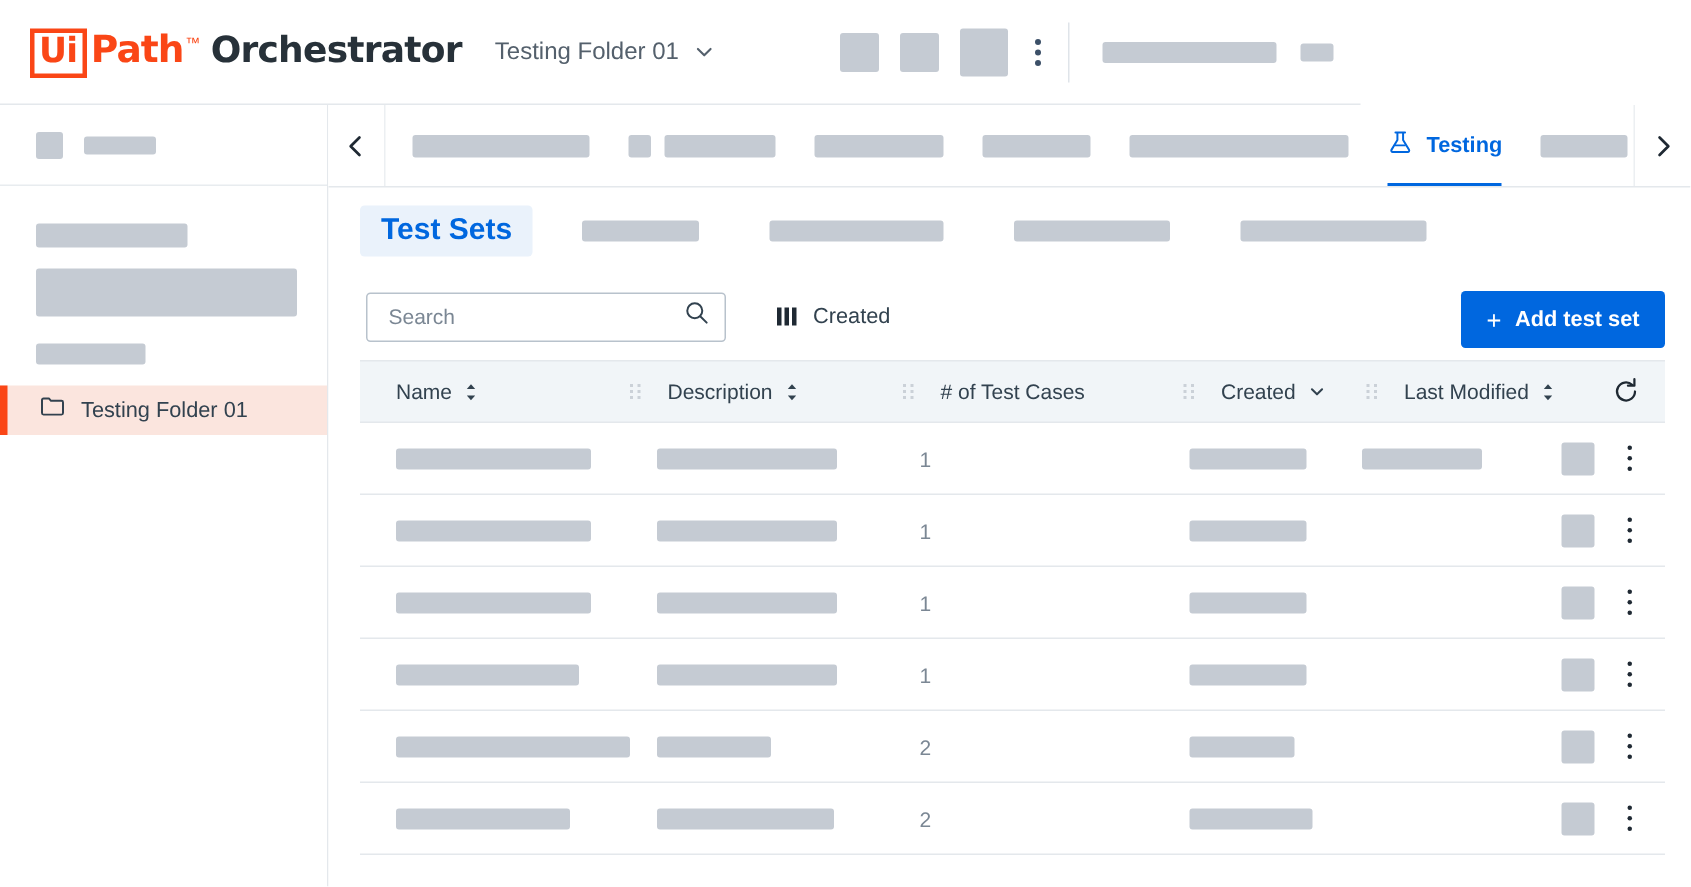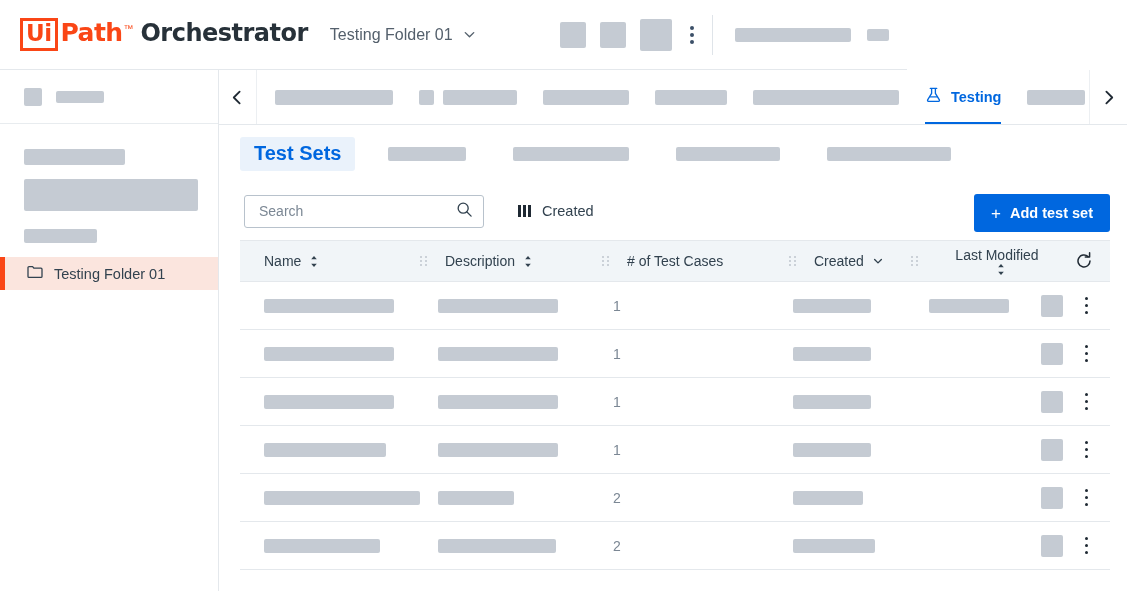--- a/index.html
+++ b/index.html
@@ -142,21 +142,21 @@
     border-top: 1px solid #e4e8ec; border-bottom: 1px solid #e4e8ec;
   }
   .th { display: flex; align-items: center; color: #32424f; font-size: 14px; cursor: pointer; }
   .th .sort { margin-left: 8px; display: inline-flex; }
   .grip { display: grid; grid-template-columns: 2px 2px; gap: 2px 3px; opacity: .85; flex: 0 0 auto; cursor: col-resize; }
   .grip i { width: 2px; height: 2px; background: #c5cbd3; display: block; }
   .c-name   { width: 180px; padding-left: 24px; }
   .c-desc   { width: 175px; padding-left: 18px; }
   .c-cases  { width: 180px; padding-left: 18px; }
   .c-created{ width: 115px; padding-left: 18px; }
-  .c-mod    { width: 140px; padding-left: 18px; flex-direction: column; }
+  .c-mod    { width: 140px; padding-left: 18px; }
   .c-end    { flex: 1; display: flex; align-items: center; justify-content: flex-end; padding-right: 16px; }
   .refresh-btn { cursor: pointer; display: inline-flex; color: #1f2933; }
 
   .trow {
     display: flex; align-items: center; height: 48px;
     border-bottom: 1px solid #e4e8ec; background: #fff;
   }
   .cell { display: flex; align-items: center; font-size: 14px; color: #54606c; }
   .ph-bar { background: #c5cbd3; border-radius: 2px; height: 14px; }
   .cell-cases { color: #7b8794; }

